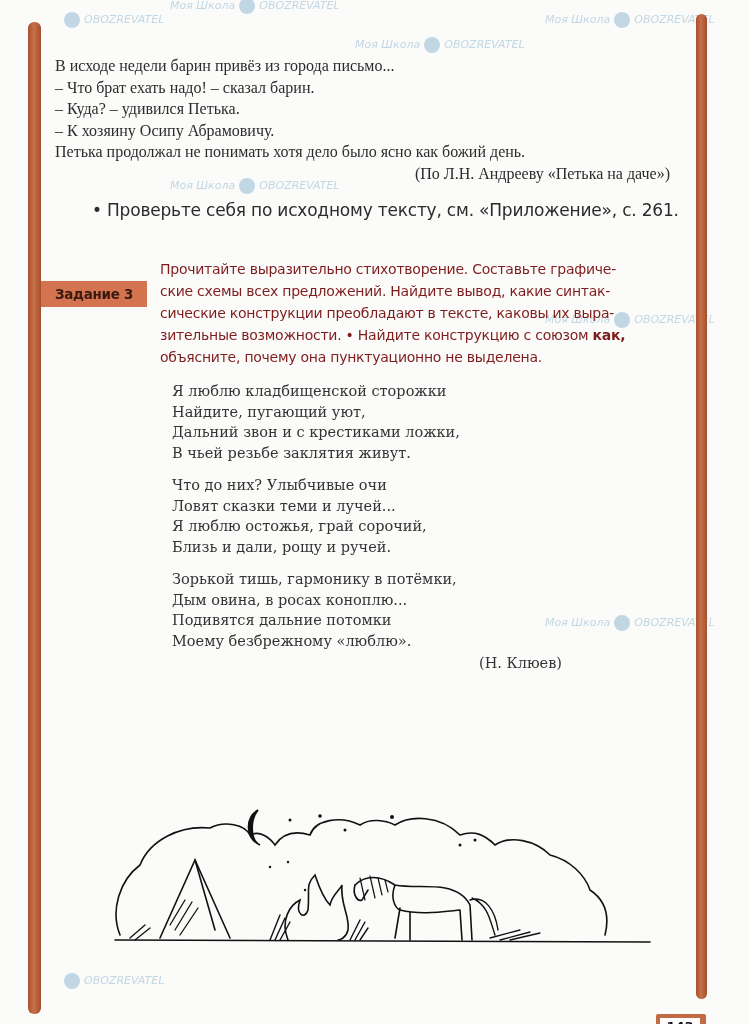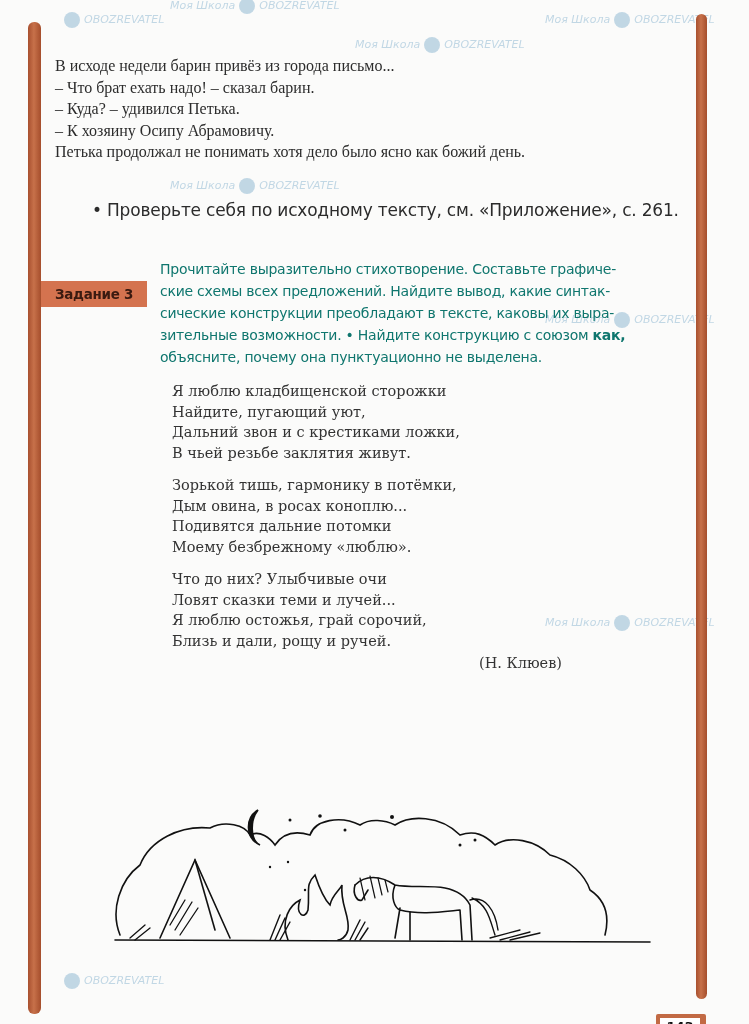--- a/index.html
+++ b/index.html
@@ -40,21 +40,21 @@
   }
   .task-badge {
     position:absolute; left:41px; top:257px; width:106px; height:26px;
     background:#d4734f; color:#3a1a10;
     font-family:"DejaVu Sans", sans-serif; font-weight:bold; font-size:13.5px;
     line-height:26px; text-align:center; letter-spacing:-0.3px;margin-top:24px;
   }
   .task-text {
     position:absolute; left:160px; top:258px; width:532px;
     font-family:"DejaVu Sans", sans-serif; font-size:14px; line-height:22px;
-    color:#0f766e; letter-spacing:-0.25px;
+    color:#7f1d1d; letter-spacing:-0.25px;
   }
   .task-text .line { white-space:nowrap; }
   .task-text b { font-weight:bold; }
   .poem {
     position:absolute; left:172px; top:381px; width:360px;
     font-family:"DejaVu Serif", serif; font-size:14.5px; line-height:20.5px;
     color:#333;
   }
   .poem .stanza { margin-bottom:12px; }
   .poem .line { white-space:nowrap; }
@@ -83,20 +83,21 @@
 
 <div class="bar-left"></div>
 <div class="bar-right"></div>
 
 <div class="excerpt">
   <div class="line">В исходе недели барин привёз из города письмо...</div>
   <div class="line">– Что брат ехать надо! – сказал барин.</div>
   <div class="line">– Куда? – удивился Петька.</div>
   <div class="line">– К хозяину Осипу Абрамовичу.</div>
   <div class="line">Петька продолжал не понимать хотя дело было ясно как божий день.</div>
+  <div class="source">(По Л.Н. Андрееву «Петька на даче»)</div>
 </div>
 
 <div class="check">• Проверьте себя по исходному тексту, см. «Приложение», с. 261.</div>
 
 <div class="task-badge">Задание 3</div>
 
 <div class="task-text">
   <div class="line">Прочитайте выразительно стихотворение. Составьте графиче-</div>
   <div class="line">ские схемы всех предложений. Найдите вывод, какие синтак-</div>
   <div class="line">сические конструкции преобладают в тексте, каковы их выра-</div>
@@ -105,30 +106,30 @@
 </div>
 
 <div class="poem">
   <div class="stanza">
     <div class="line">Я люблю кладбищенской сторожки</div>
     <div class="line">Найдите, пугающий уют,</div>
     <div class="line">Дальний звон и с крестиками ложки,</div>
     <div class="line">В чьей резьбе заклятия живут.</div>
   </div>
   <div class="stanza">
+    <div class="line">Что до них? Улыбчивые очи</div>
+    <div class="line">Ловят сказки теми и лучей...</div>
+    <div class="line">Я люблю остожья, грай сорочий,</div>
+    <div class="line">Близь и дали, рощу и ручей.</div>
+  </div>
+  <div class="stanza">
     <div class="line">Зорькой тишь, гармонику в потёмки,</div>
     <div class="line">Дым овина, в росах коноплю...</div>
     <div class="line">Подивятся дальние потомки</div>
     <div class="line">Моему безбрежному «люблю».</div>
-  </div>
-  <div class="stanza">
-    <div class="line">Что до них? Улыбчивые очи</div>
-    <div class="line">Ловят сказки теми и лучей...</div>
-    <div class="line">Я люблю остожья, грай сорочий,</div>
-    <div class="line">Близь и дали, рощу и ручей.</div>
   </div>
   <div class="author">(Н. Клюев)</div>
 </div>
 
 <svg class="illustration" viewBox="0 0 550 170" fill="none" stroke="#111" stroke-width="1.6" stroke-linecap="round">
   <g>
     <path d="M10 145 C0 120 10 90 30 75 C40 50 70 35 100 38 C115 30 135 35 140 45 C150 40 160 48 165 55 C175 40 190 42 200 45 C205 30 230 25 250 35 C260 28 275 30 285 35 C300 25 330 25 350 45 C365 40 375 45 385 55 C400 45 425 50 440 65 C460 70 475 85 480 100 C495 110 500 125 495 145"></path>
   </g>
   <path d="M148 20 C135 28 135 48 150 55 C140 50 140 30 148 20 Z" fill="#111"></path>
   <g fill="#111" stroke="none">

